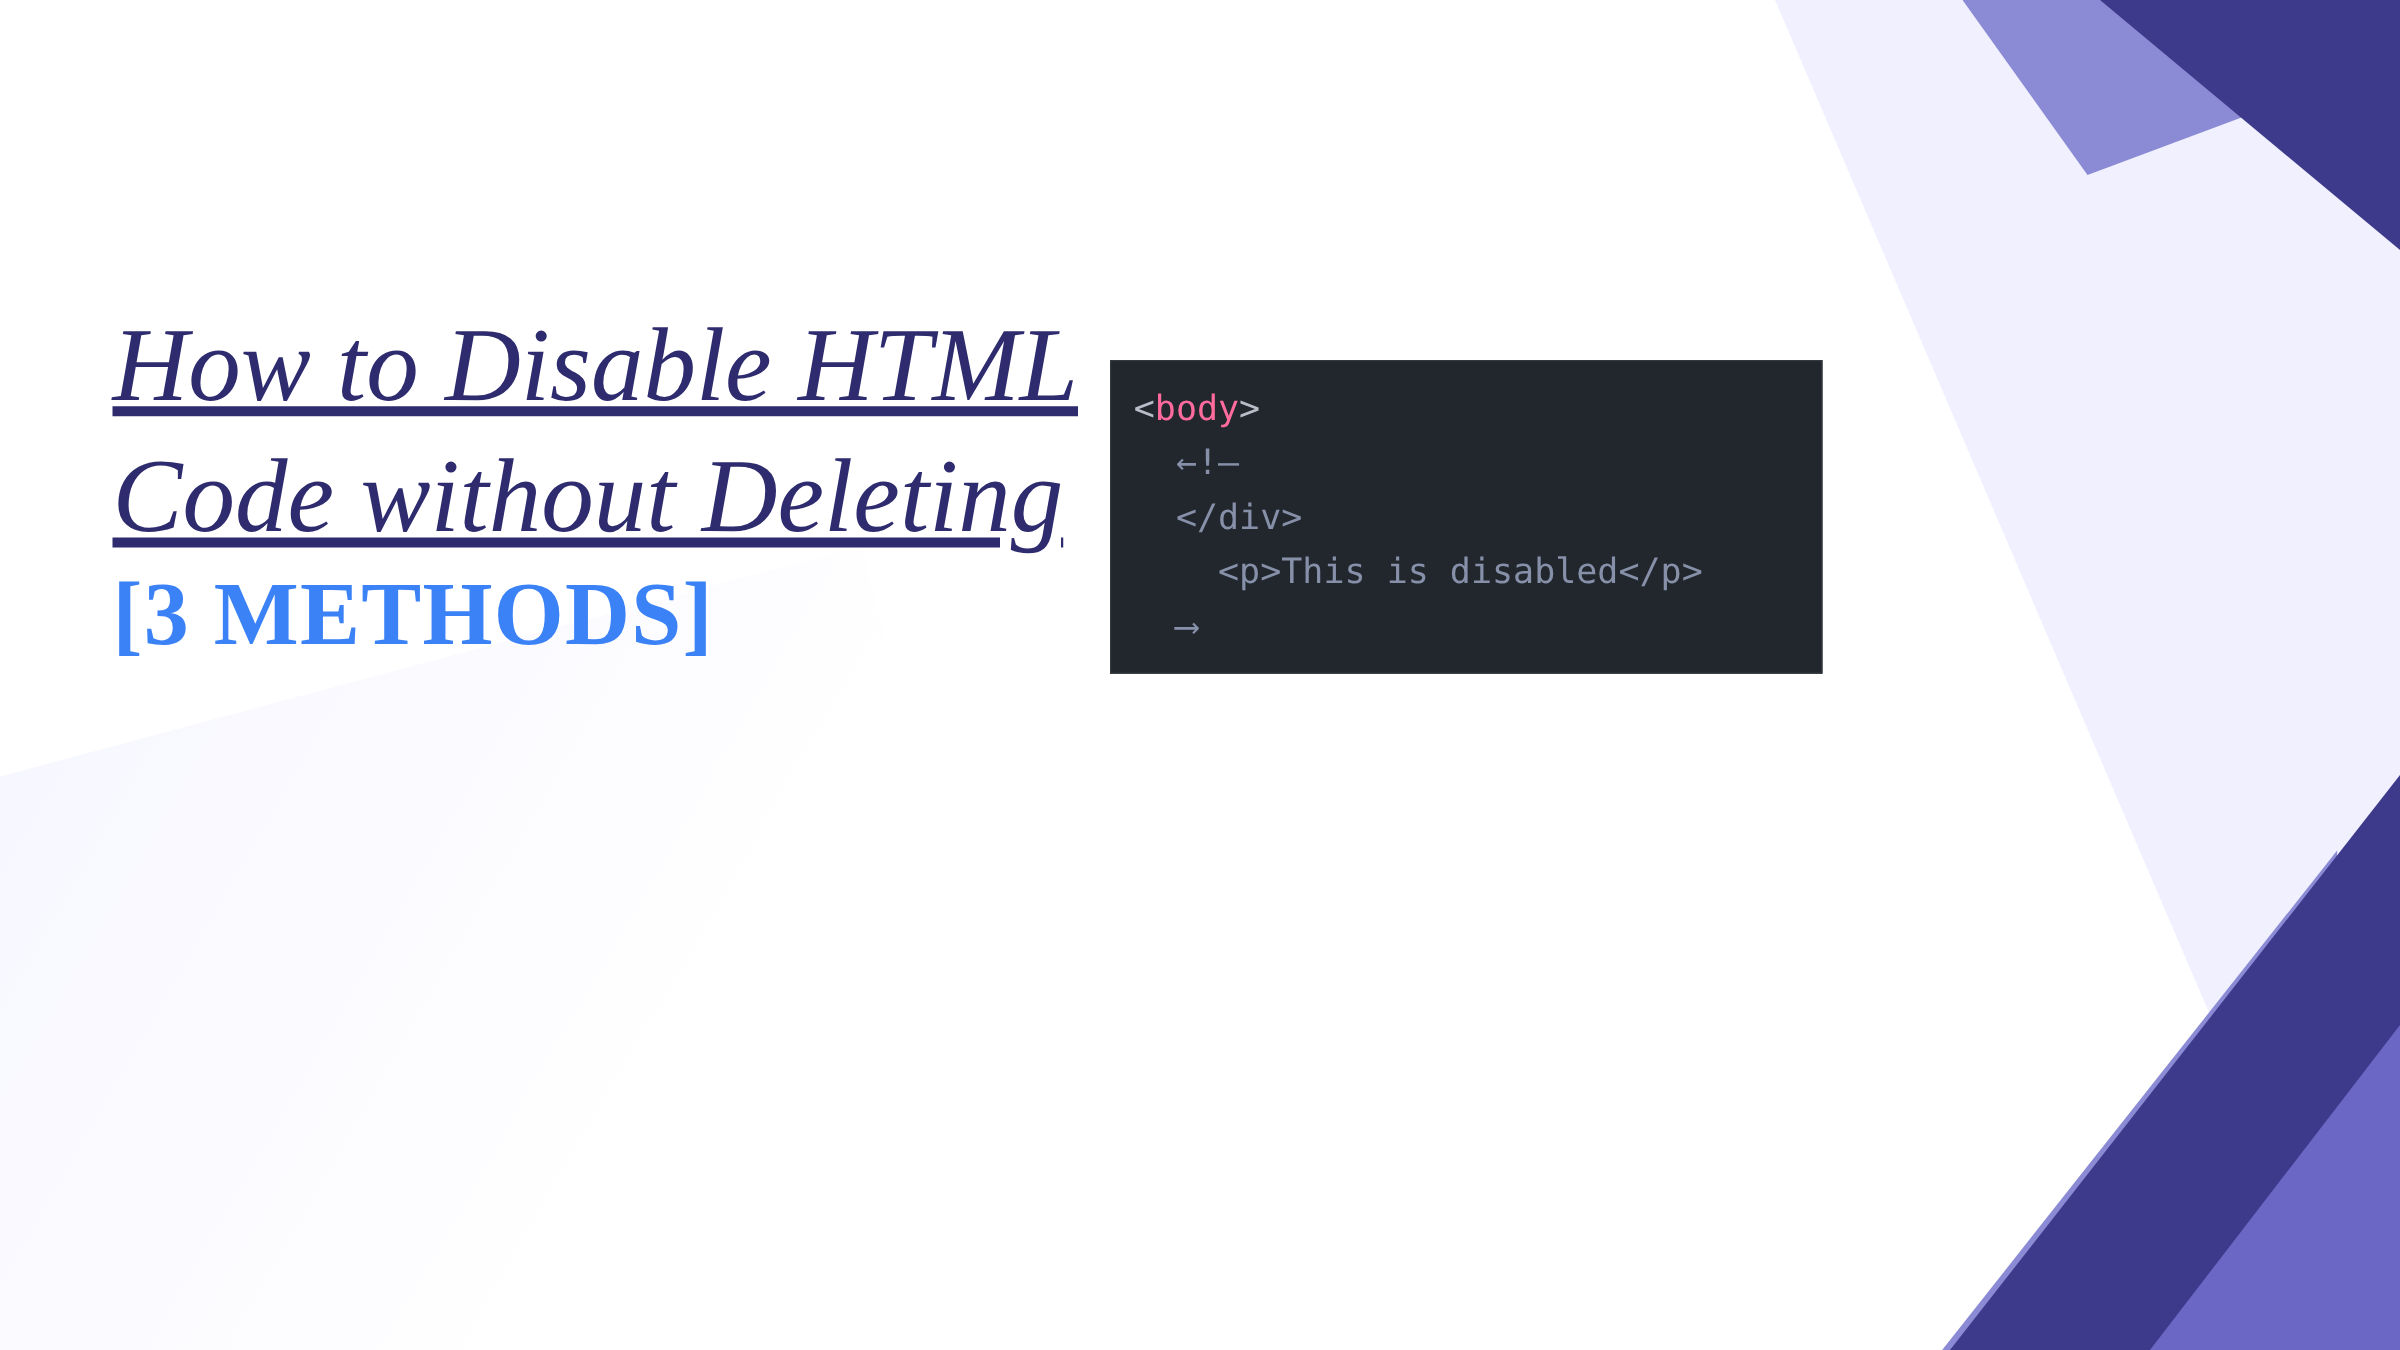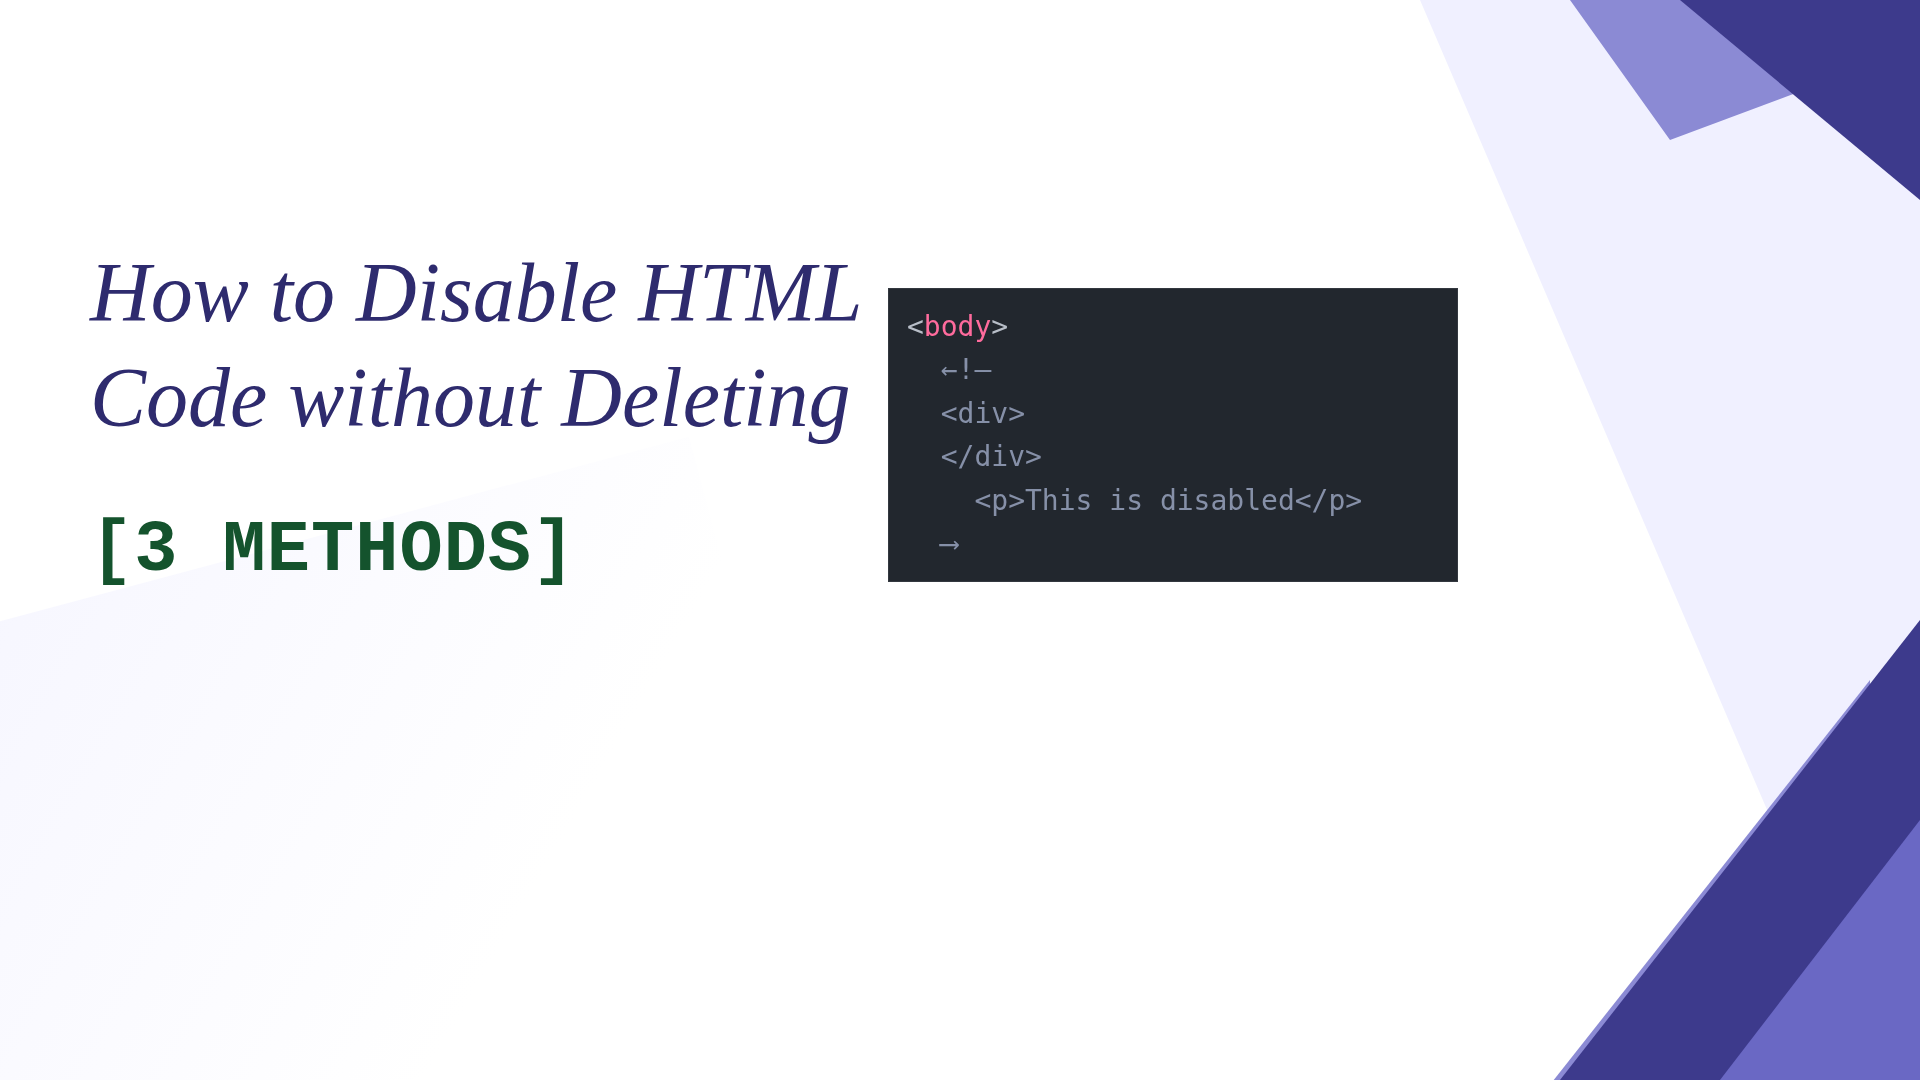--- a/index.html
+++ b/index.html
@@ -106,28 +106,28 @@
       z-index: 5;
       padding: 240px 0 0 90px;
     }
     .title {
       font-style: italic;
       font-weight: 400;
       font-size: 84px;
       line-height: 1.25;
       color: #2e2b6e;
       max-width: 850px;
-      margin-bottom: 60px;
+      text-decoration: underline;
     }
     .subtitle {
-      font-family: Liberation Mono, monospace;
+      font-family: Liberation Serif, serif;
       font-style: normal;
       font-weight: 900;
       font-size: 72px;
-      color: #14532d;
+      color: #3b82f6;
       letter-spacing: 1px;
     }
 
     
     .code-block {
       position: absolute;
       top: 288px;
       left: 888px;
       width: 570px;
       background: #22272e;
@@ -161,17 +161,16 @@
 </div>
 
 <div class="content">
   <h1 class="title">How to Disable HTML Code without Deleting</h1>
   <div class="subtitle">[3 METHODS]</div>
 </div>
 
 <div class="code-block">
   <div class="code-line"><span class="t-bracket">&lt;</span><span class="t-tag">body</span><span class="t-bracket">&gt;</span></div>
   <div class="code-line"><span class="t-comment">  ←!—</span></div>
-  <div class="code-line"><span class="t-comment">  &lt;</span><span class="t-comment">div</span><span class="t-comment">&gt;</span></div>
   <div class="code-line"><span class="t-comment">  &lt;/</span><span class="t-comment">div</span><span class="t-comment">&gt;</span></div>
   <div class="code-line"><span class="t-comment">    &lt;</span><span class="t-comment">p</span><span class="t-comment">&gt;</span><span class="t-comment">This is disabled</span><span class="t-comment">&lt;/</span><span class="t-comment">p</span><span class="t-comment">&gt;</span></div>
   <div class="code-line"><span class="t-comment">  ⟶</span></div>
 </div>
 
 </body></html>

